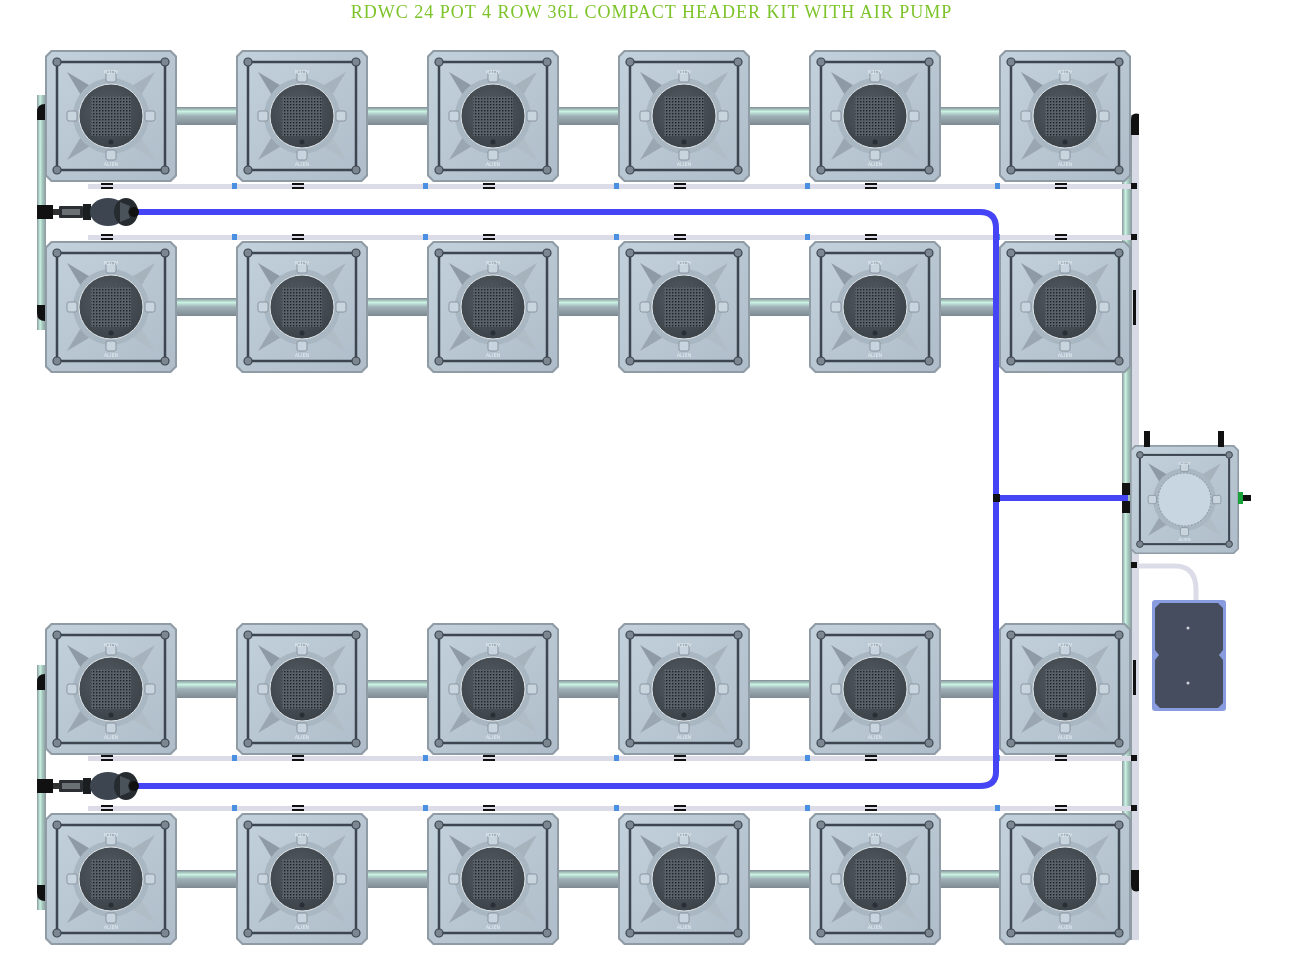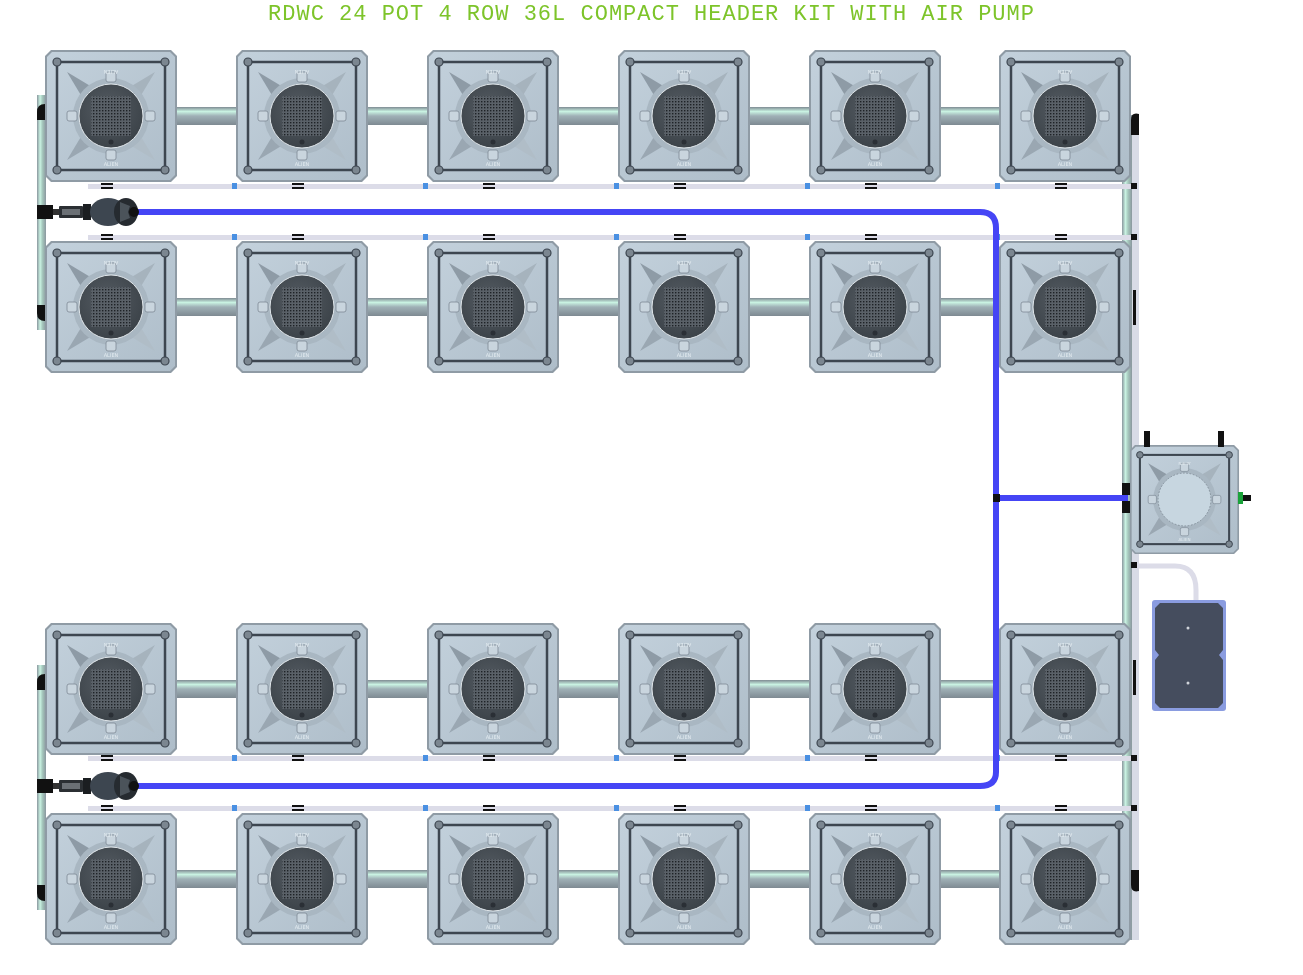--- a/index.html
+++ b/index.html
@@ -1,19 +1,19 @@
 <!DOCTYPE html>
 <html><head>
 <meta charset="utf-8">
 <style>
   html, body { margin: 0; padding: 0; background: #ffffff; }
   body { width: 1303px; height: 975px; position: relative; overflow: hidden; font-family: "DejaVu Sans", sans-serif; }
   #title {
     position: absolute; left: 0; top: 2px; width: 1303px; text-align: center;
-    font-family: Liberation Mono, monospace; font-size: 22px; letter-spacing: 1px;
+    font-family: Liberation Serif, serif; font-size: 18px; letter-spacing: 1px;
     color: #7dc42a; font-weight: normal; transform: scaleX(1.0);
   }
   #stage { position: absolute; left: 0; top: 0; width: 1303px; height: 975px; }
 </style>
 </head>
 <body>
 
 <div id="title">RDWC 24 POT 4 ROW 36L COMPACT HEADER KIT WITH AIR PUMP</div>
 
 <svg id="stage" width="1303" height="975" viewBox="0 0 1303 975" xmlns="http://www.w3.org/2000/svg">

